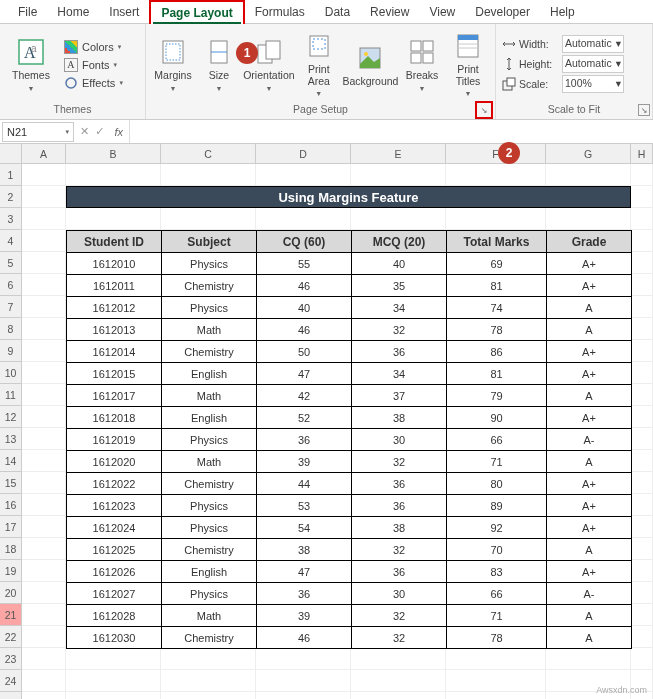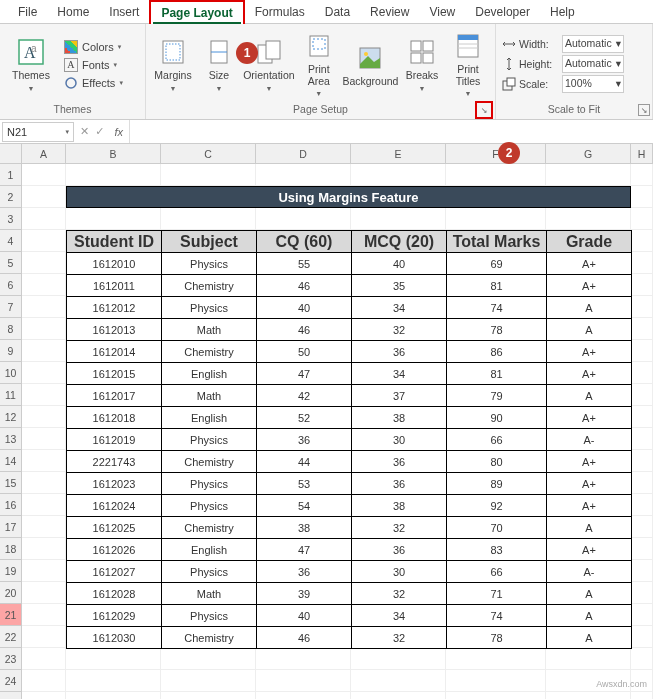--- a/index.html
+++ b/index.html
@@ -51,24 +51,24 @@
     .row-hdr.sel, .col-hdr.sel { background: #fca5a5; }
     
     .cells { position: relative; }
     .cell-row { display: flex; height: 22px; }
     .cell { border-right: 1px solid #eee; border-bottom: 1px solid #eee; }
     
     
     .data-title { position: absolute; left: 44px; top: 22px; width: 565px; height: 22px; background: #3a4a5a; color: #fff; font-weight: bold; font-size: 13px; display: flex; align-items: center; justify-content: center; border: 1px solid #000; }
     .data-tbl { position: absolute; left: 44px; top: 66px; border-collapse: collapse; }
     .data-tbl th, .data-tbl td { border: 1px solid #000; text-align: center; font-size: 11px; height: 22px; padding: 0; }
-    .data-tbl th { background: #d9d9d9; font-weight: bold; font-size: 16px; }
+    .data-tbl th { background: #d9d9d9; font-weight: bold; font-size: 12px; }
     .data-tbl td { background: #fff; }
     
-    .watermark { position: absolute; right: 6px; bottom: 10px; font-size: 9px; color: #aaa; }
+    .watermark { position: absolute; right: 6px; bottom: 4px; font-size: 9px; color: #aaa; }
   </style>
 </head>
 <body>
 
 <div class="tabs" id="tabs">
     <div class="tab">File</div>
     <div class="tab">Home</div>
     <div class="tab">Insert</div>
     <div class="tab active">Page Layout</div>
     <div class="tab">Formulas</div>
@@ -369,21 +369,29 @@
             </tr>
             <tr>
               <td>1612019</td>
               <td>Physics</td>
               <td>36</td>
               <td>30</td>
               <td>66</td>
               <td>A-</td>
             </tr>
             <tr>
-              <td>2221743</td>
+              <td>1612020</td>
+              <td>Math</td>
+              <td>39</td>
+              <td>32</td>
+              <td>71</td>
+              <td>A</td>
+            </tr>
+            <tr>
+              <td>1612022</td>
               <td>Chemistry</td>
               <td>44</td>
               <td>36</td>
               <td>80</td>
               <td>A+</td>
             </tr>
             <tr>
               <td>1612023</td>
               <td>Physics</td>
               <td>53</td>
@@ -425,28 +433,20 @@
             </tr>
             <tr>
               <td>1612028</td>
               <td>Math</td>
               <td>39</td>
               <td>32</td>
               <td>71</td>
               <td>A</td>
             </tr>
             <tr>
-              <td>1612029</td>
-              <td>Physics</td>
-              <td>40</td>
-              <td>34</td>
-              <td>74</td>
-              <td>A</td>
-            </tr>
-            <tr>
               <td>1612030</td>
               <td>Chemistry</td>
               <td>46</td>
               <td>32</td>
               <td>78</td>
               <td>A</td>
             </tr>
           </tbody>
       </table>
     <div class="cell-row">

